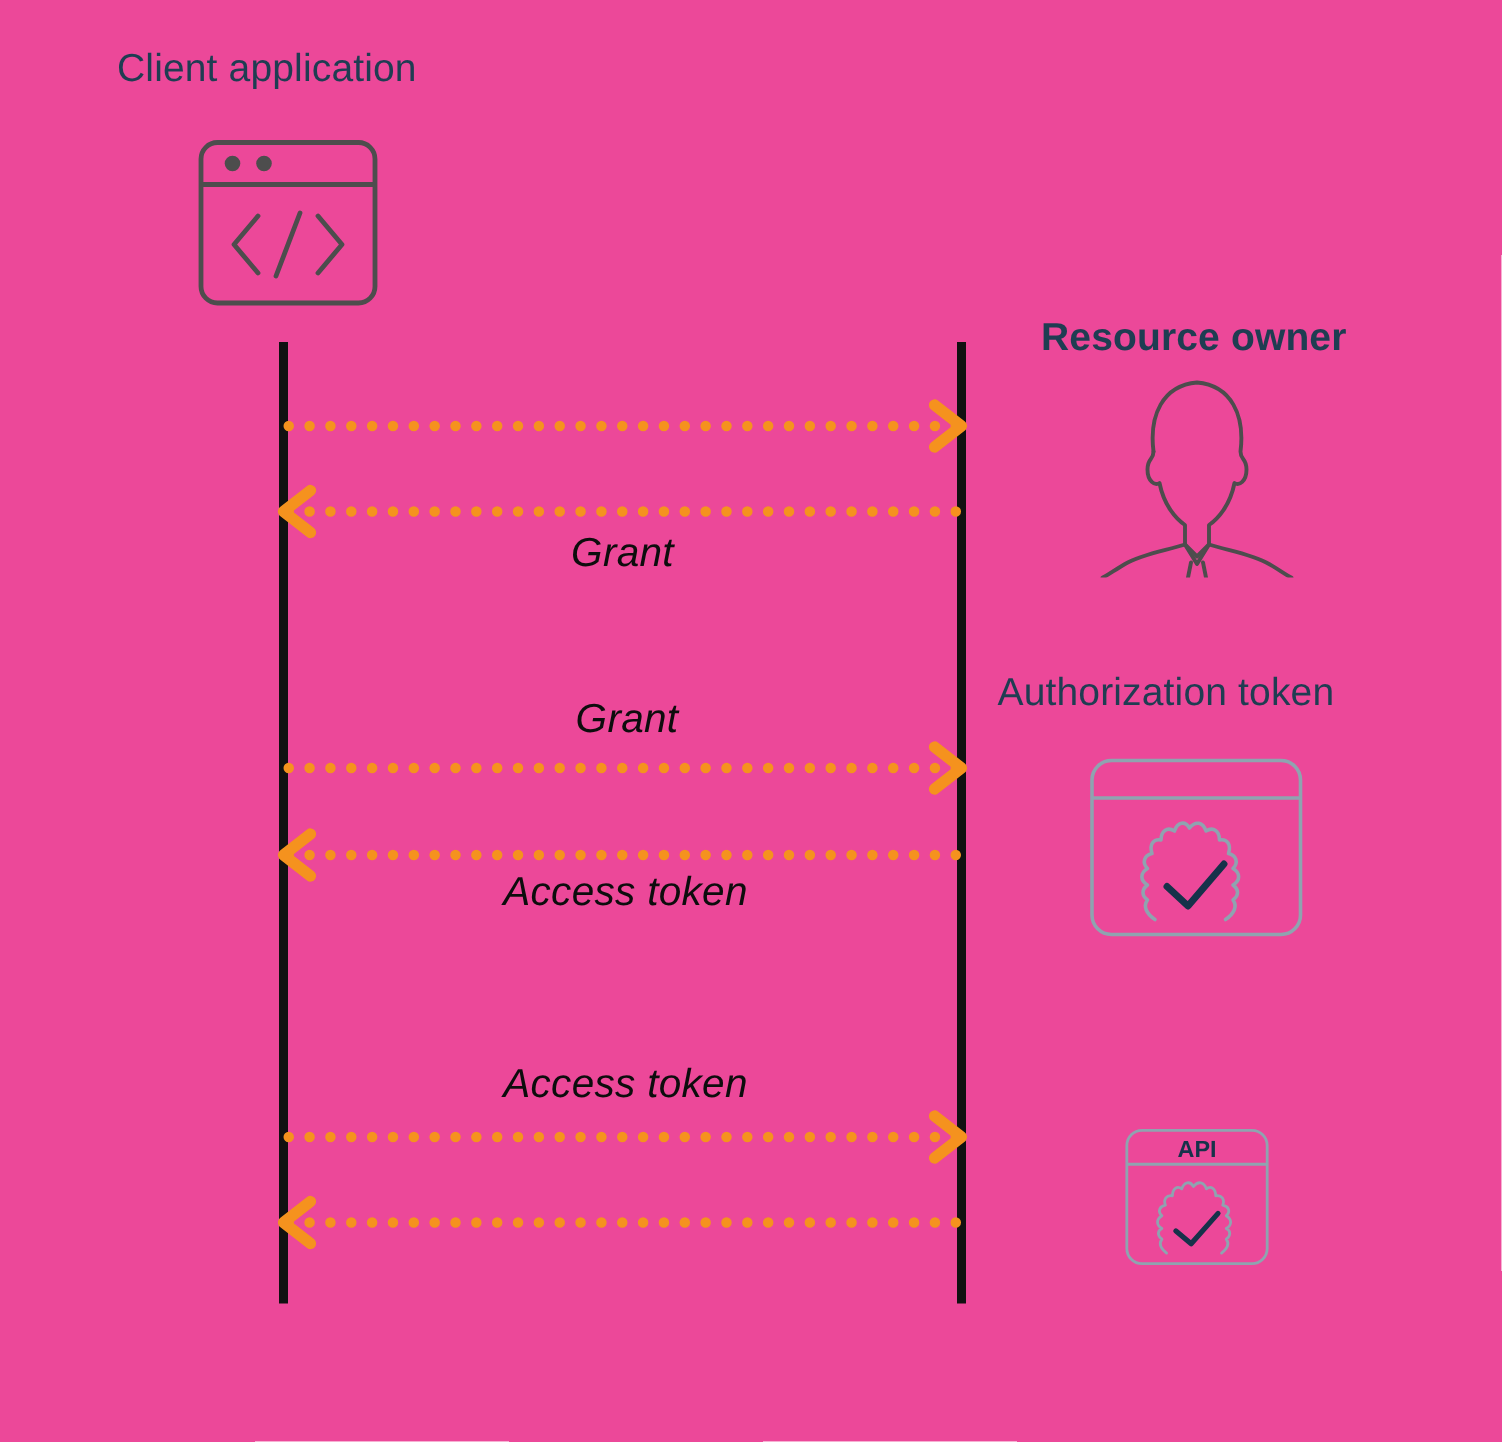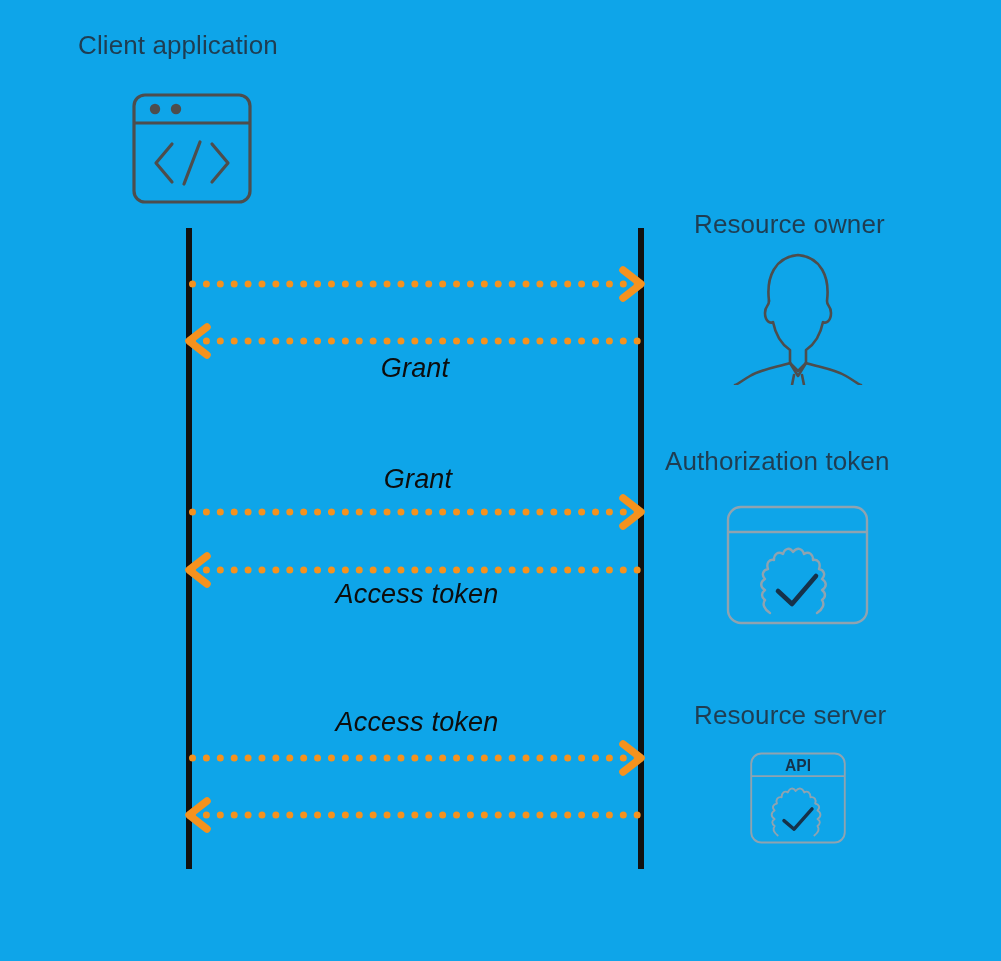--- a/index.html
+++ b/index.html
@@ -7,35 +7,35 @@
     padding: 0;
     background: #ffffff;
   }
   body {
     font-family: "Liberation Sans", sans-serif;
   }
   #canvas {
     position: relative;
     width: 1001px;
     height: 961px;
-    background: #0ea5e9;
+    background: #ec4899;
     overflow: hidden;
   }
 
   
   .actor-title {
     position: absolute;
     color: #1f3d52;
     font-size: 26px;
     font-weight: 400;
     white-space: nowrap;
     letter-spacing: 0.1px;
   }
   #title-client      { left: 78px;  top: 30px; }
-  #title-owner       { left: 694px; top: 209px; }
+  #title-owner       { left: 694px; top: 209px; font-weight: bold; }
   #title-authserver  { left: 665px; top: 446px; }
   #title-resserver   { left: 694px; top: 700px; }
 
   
   .icon-box { position: absolute; }
   #icon-client     { left: 131px; top: 92px;  width: 122px; height: 113px; }
   #icon-owner      { left: 722px; top: 245px; width: 152px; height: 140px; }
   #icon-authserver { left: 726px; top: 505px; width: 143px; height: 120px; }
   #icon-resserver  { left: 736px; top: 752px; width: 124px; height: 92px; }
   .icon-box svg { display: block; width: 100%; height: 100%; }
@@ -159,21 +159,20 @@
                  C40,58 43,54 48,55 C48,49 52,46 57,49
                  C59,43 64,42 67,47 C71,42 76,43 78,49
                  C83,46 87,49 87,55 C92,54 95,58 93,64
                  C98,65 100,70 96,74 C101,77 101,82 96,85
                  C100,88 100,92 96,95 C99,99 97,104 91,108"></path>
       </g>
       <polyline points="52,86 66,99 90,71" fill="none" stroke="#16324a" stroke-width="4.6" stroke-linecap="round" stroke-linejoin="round"></polyline>
     </svg>
   </div>
 
-  <div class="actor-title" id="title-resserver">Resource server</div>
 
   <div class="icon-box" id="icon-resserver">
     <svg viewBox="0 0 124 118" xmlns="http://www.w3.org/2000/svg">
       <rect x="2" y="2" width="120" height="114" rx="13" ry="13" fill="none" stroke="#8fa3b0" stroke-width="2.4"></rect>
       <line x1="2" y1="31" x2="122" y2="31" stroke="#8fa3b0" stroke-width="2.4"></line>
       <text id="api-caption" x="62" y="25" text-anchor="middle" font-family="Liberation Sans, sans-serif" font-size="20" font-weight="bold" fill="#16324a">API</text>
       <g fill="none" stroke="#8fa3b0" stroke-width="2.4" stroke-linecap="round" stroke-linejoin="round">
         <path d="M36,107
                  C31,103 29,99 32,95 C28,92 28,88 32,86
                  C27,83 27,78 32,75 C28,71 30,67 35,66

